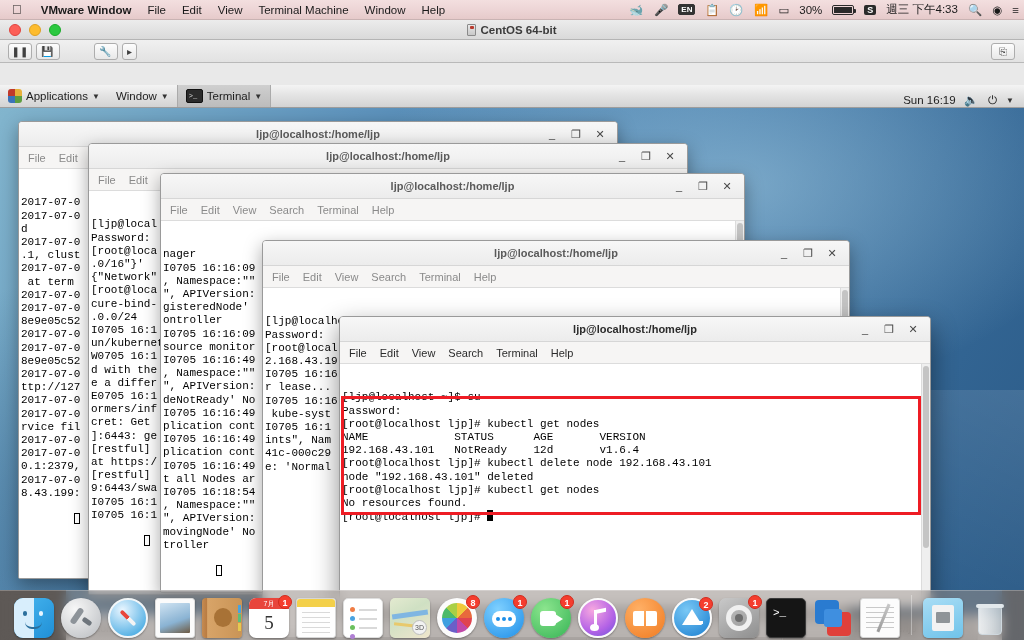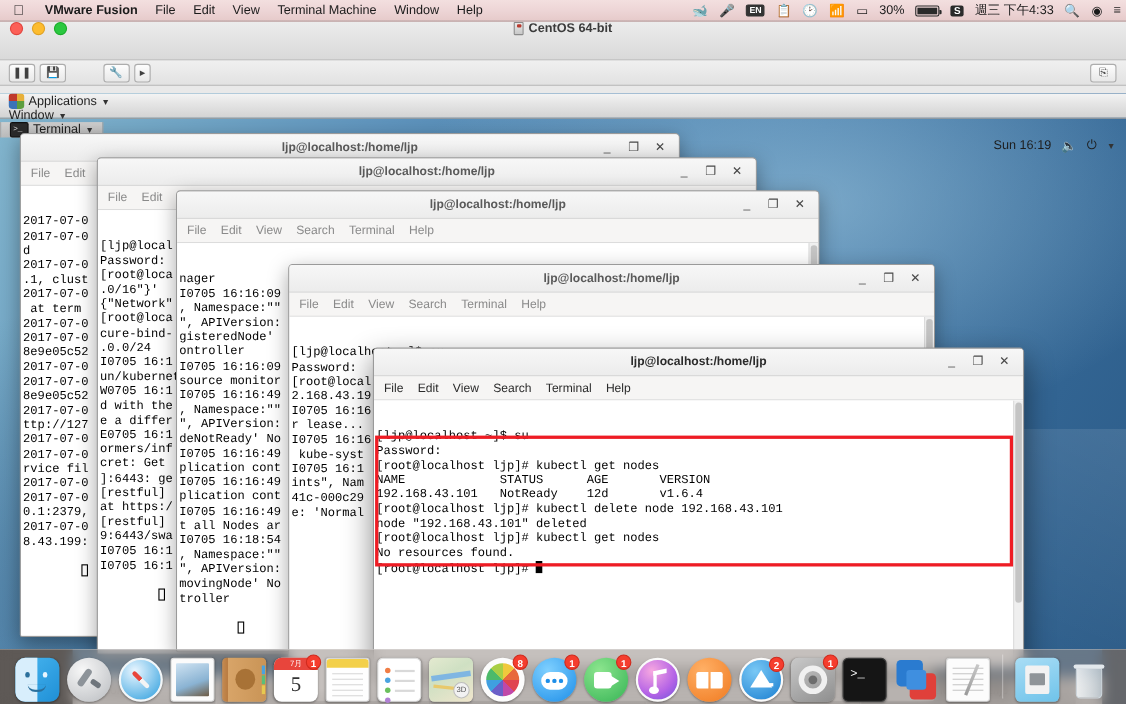--- a/index.html
+++ b/index.html
@@ -36,23 +36,23 @@
   }
   .batt:after{content:"";position:absolute;right:-3px;top:3px;width:2px;height:4px;background:#2a2a2a;border-radius:0 1px 1px 0;}
   .batt i{position:absolute;left:1px;top:1px;bottom:1px;width:88%;background:#2a2a2a;display:block;}
 
   
   #vmware-window{
     position:absolute; left:0; top:20px; width:1024px; height:620px;
     background:#e9e9e9;
   }
   #vm-titlebar{
-    height:35px; background:linear-gradient(to bottom,#ececec,#d9d9d9);
+    height:20px; background:linear-gradient(to bottom,#ececec,#d9d9d9);
     border-bottom:1px solid #b4b4b4;
-    display:flex; align-items:flex-start; position:relative;
+    display:flex; align-items:center; position:relative;
   }
   .traffic{ display:flex; gap:8px; padding-left:9px; }
   .tl{ width:12px;height:12px;border-radius:50%; }
   .tl.red{background:#fc5f57;border:1px solid #e0443e;}
   .tl.yellow{background:#fdbc2e;border:1px solid #dfa123;}
   .tl.green{background:#2bc840;border:1px solid #1aac2a;}
   #vm-title{
     position:absolute;left:0;right:0;text-align:center;font-size:11.5px;
     color:#3b3b3b;font-weight:600; display:flex;align-items:center;justify-content:center;gap:4px;
   }
@@ -88,21 +88,21 @@
   #guest-bg:after{
     content:"";position:absolute;left:55%;bottom:0;width:45%;height:45%;
     background:linear-gradient(200deg, rgba(255,255,255,.10), rgba(255,255,255,0) 60%);
   }
 
   
   #gnome-panel{
     position:absolute;left:0;top:0;width:1024px;height:23px;
     background:linear-gradient(to bottom,#f4f4f4 0%,#e4e4e4 45%,#d3d3d3 100%);
     border-bottom:1px solid #9d9d9d;
-    display:flex;align-items:flex-start;font-size:11.5px;color:#1d1d1d;flex-direction:column;
+    display:flex;align-items:flex-end;font-size:11.5px;color:#1d1d1d;
   }
   #gnome-panel .gp-item{display:flex;align-items:center;gap:4px;padding:0 8px;height:100%;}
   #gnome-panel .caret{font-size:8px;color:#333;}
   .gnome-foot{
     width:14px;height:14px;border-radius:3px;
     background:conic-gradient(#e7b03a 0deg 90deg,#5d9e3f 90deg 180deg,#3b73b9 180deg 270deg,#c0392b 270deg 360deg);
   }
   .term-mini{
     width:17px;height:14px;background:#2b2b2b;border:1px solid #111;border-radius:2px;
     color:#dcdcdc;font-size:7px;font-family:"Liberation Mono",monospace;line-height:12px;padding-left:2px;overflow:hidden;
@@ -194,21 +194,21 @@
   }
   .dock-sep{width:1px;height:40px;background:rgba(255,255,255,.35);margin:0 4px;align-self:center;}
   #dock-left-wall{position:absolute;left:0;bottom:0;width:66px;height:50px;background:#1b1b1b;z-index:79;}
   #dock-right-wall{position:absolute;right:0;bottom:0;width:22px;height:50px;background:#2a3a4a;z-index:79;}
 </style>
 </head>
 <body>
 
 <div id="mac-menubar">
   <span class="apple"></span>
-  <span class="mi bold">VMware Fusion</span>
+  <span class="mi bold">VMware Window</span>
   <span class="mi">File</span>
   <span class="mi">Edit</span>
   <span class="mi">View</span>
   <span class="mi">Terminal Machine</span>
   <span class="mi">Window</span>
   <span class="mi">Help</span>
   <span class="spacer"></span>
 
   <span class="status">🐋</span>
   <span class="status">🎤</span>

